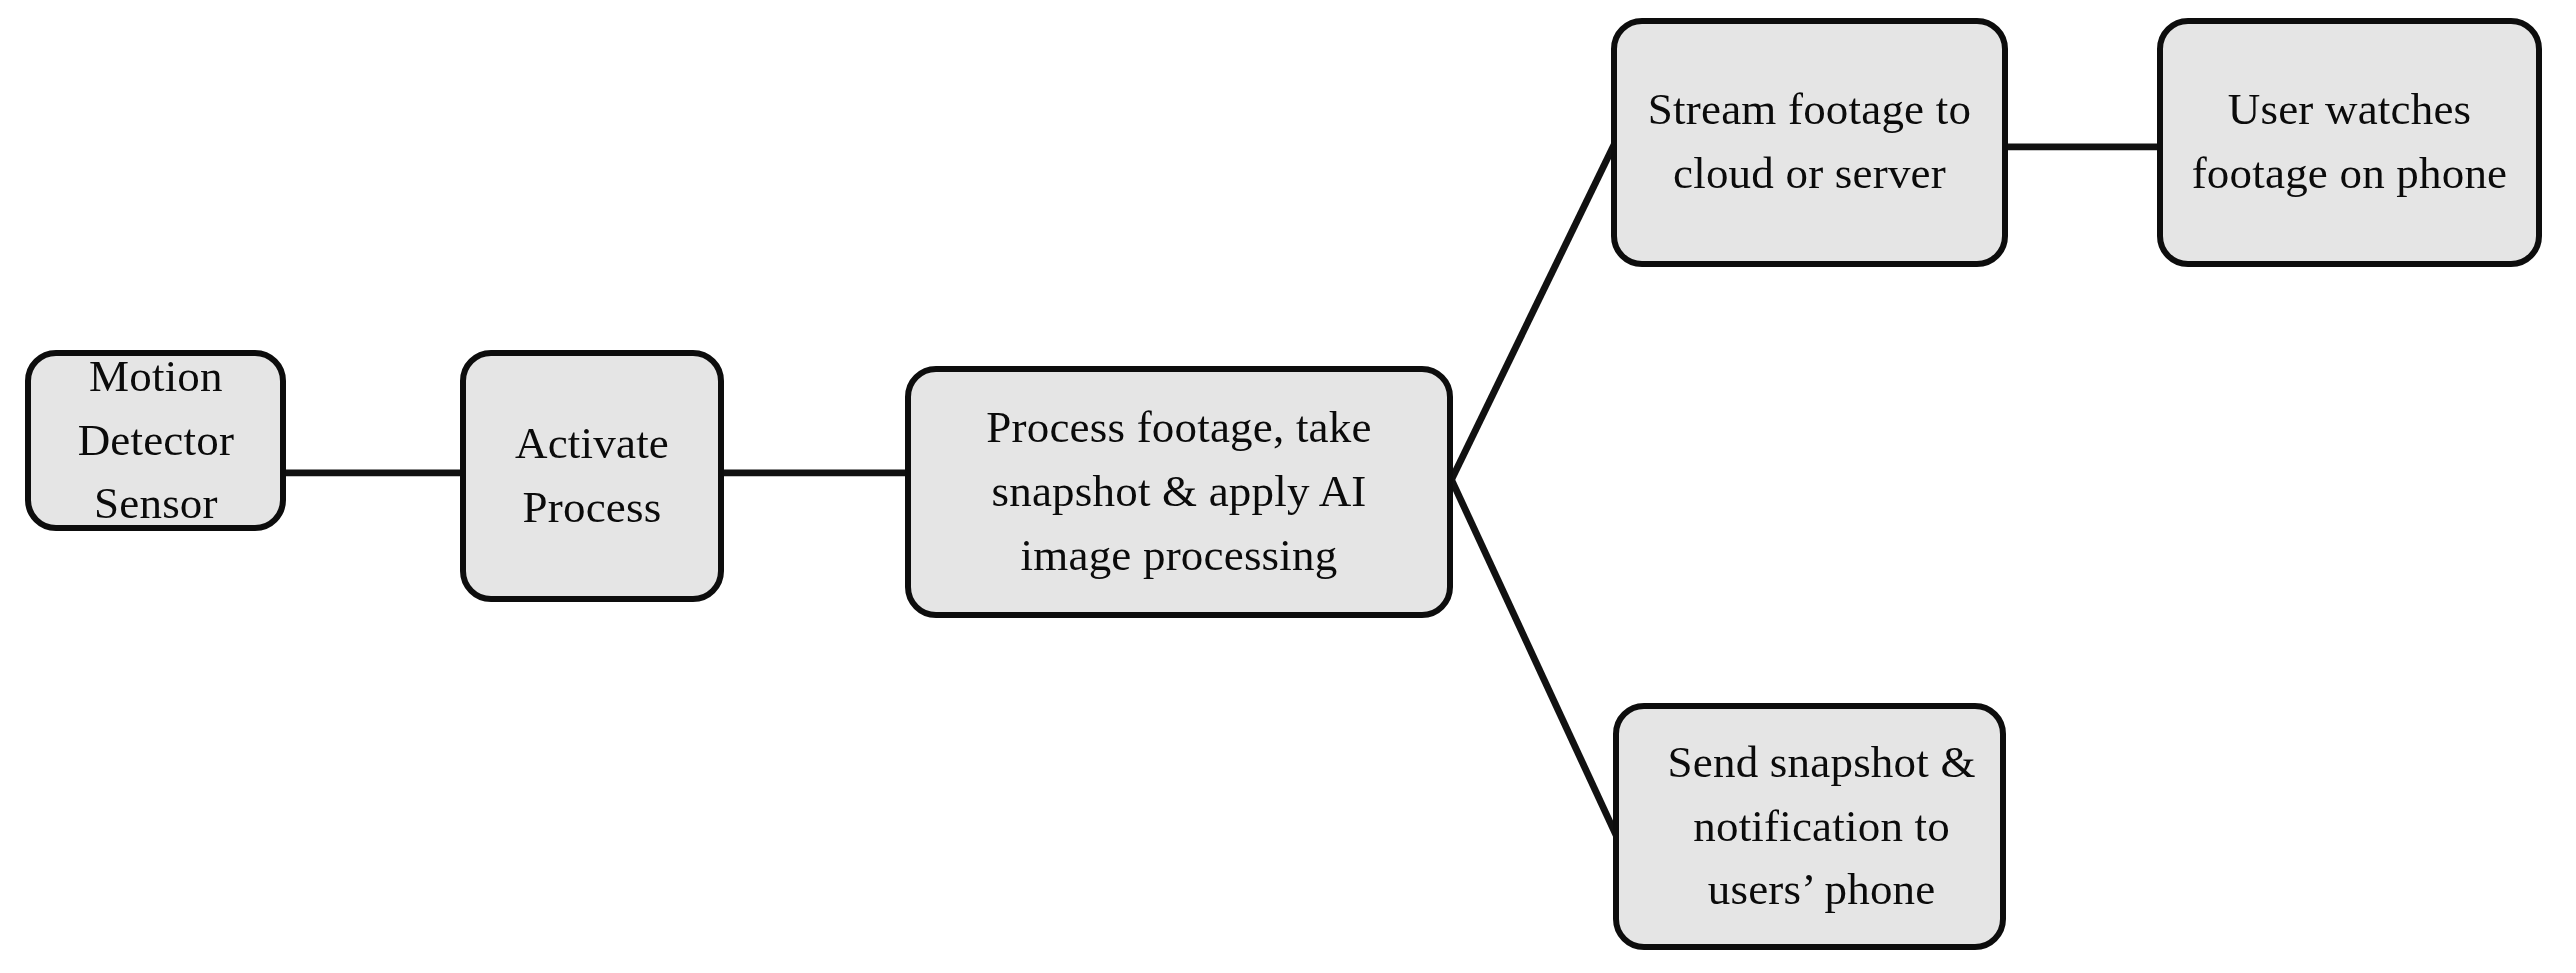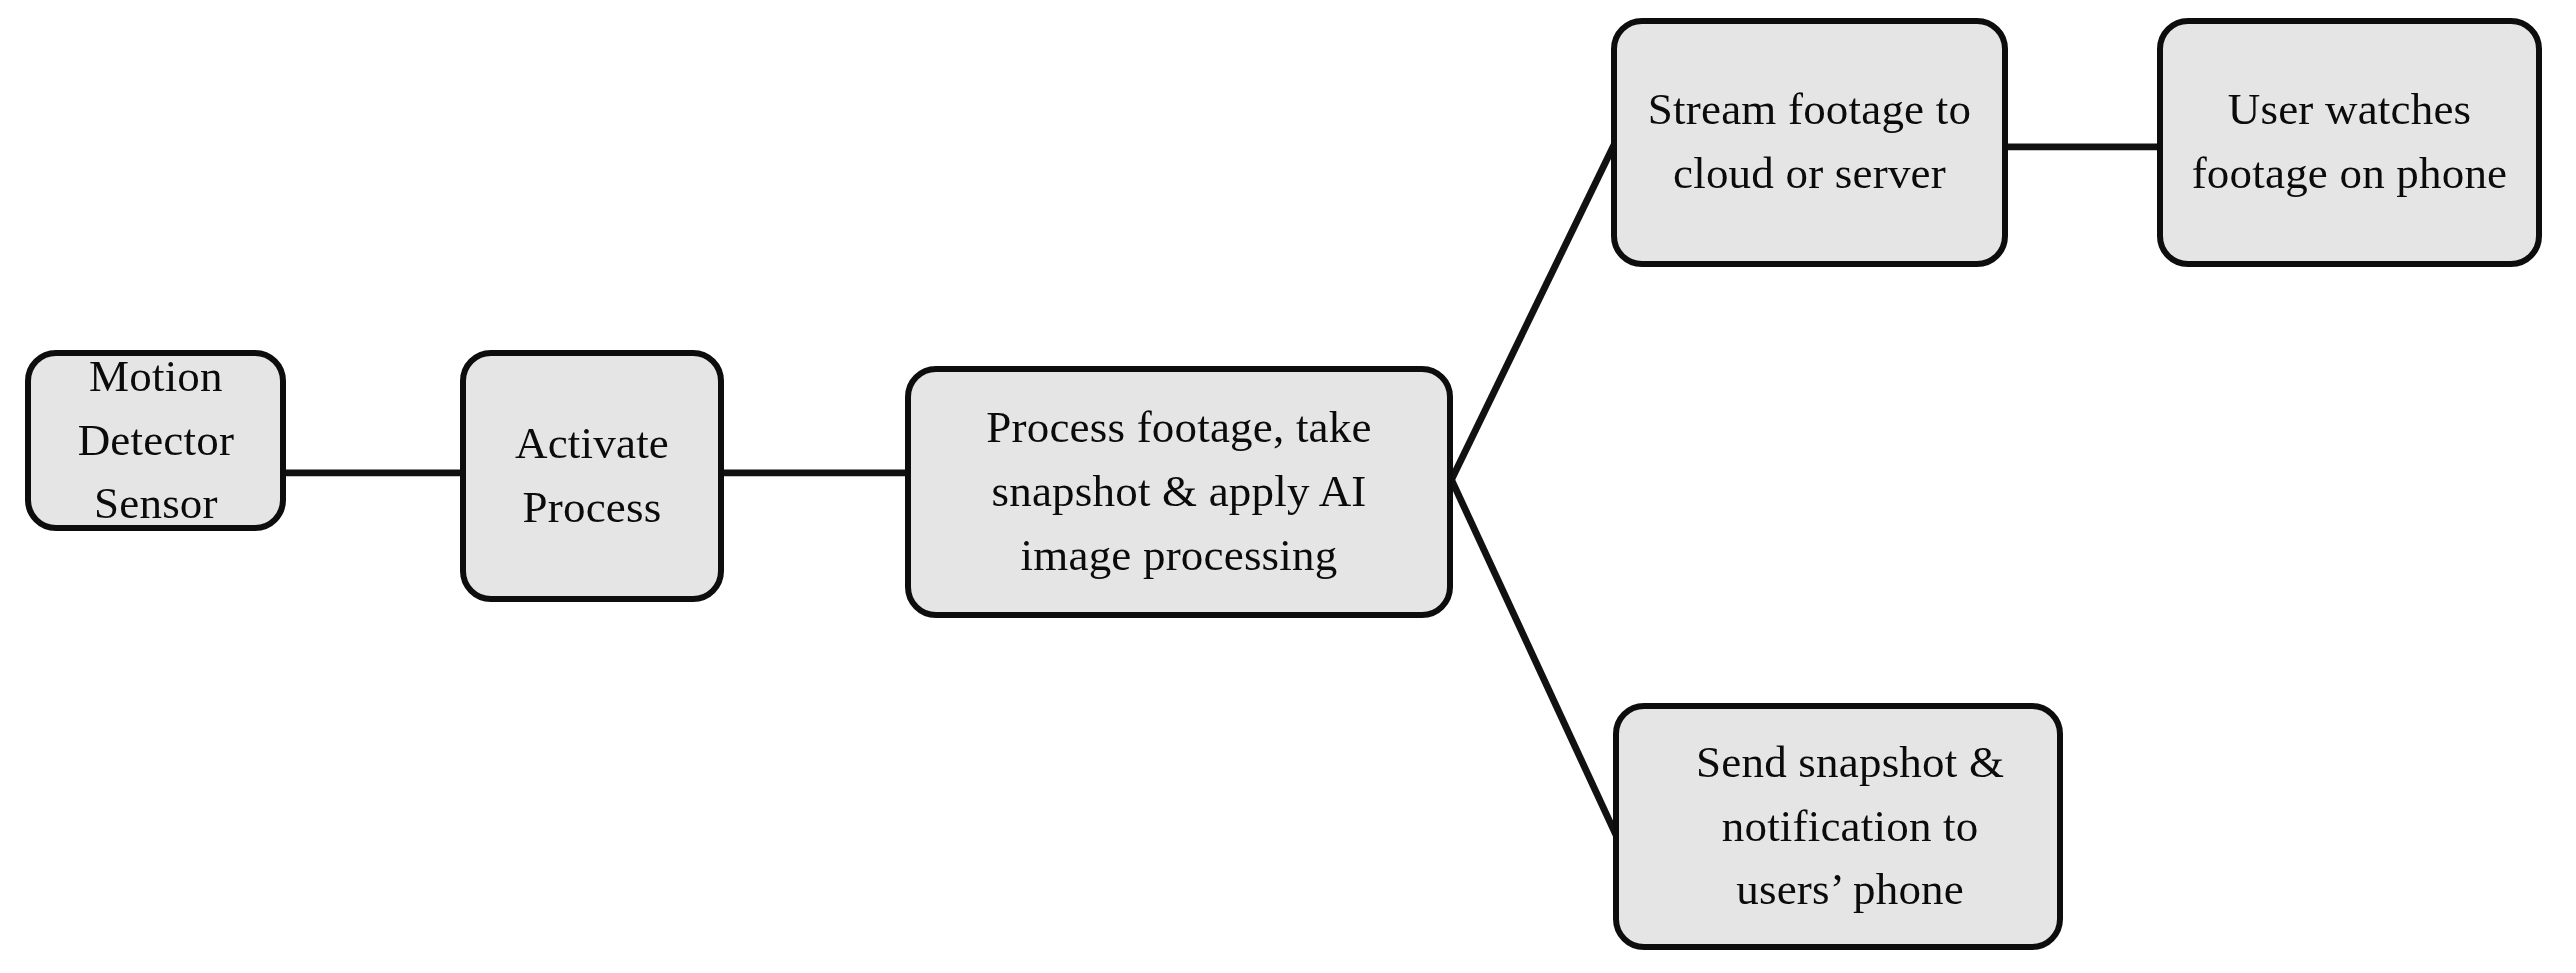--- a/index.html
+++ b/index.html
@@ -48,21 +48,21 @@
   .node .label {
     display: block;
     width: 100%;
     white-space: pre-line;
   }
   .node-motion-sensor   { left: 25.4px;   top: 350px; width: 261px; height: 181px; }
   .node-activate-camera { left: 460px;  top: 350px; width: 264px; height: 252px; }
   .node-process-footage { left: 905px;  top: 350px; width: 548px; height: 252px; margin-top: 16px; }
   .node-stream-footage  { left: 1611px; top: 17.6px;  width: 397px; height: 249px; }
   .node-user-watches    { left: 2157px; top: 17.6px;  width: 385px; height: 249px; }
-  .node-send-snapshot   { left: 1613px; top: 703px; width: 450px; height: 247px; padding-left: 34px; }
+  .node-send-snapshot   { left: 1613px; top: 703px; width: 393px; height: 247px; padding-left: 34px; }
 </style>
 </head>
 <body>
 
 <div id="canvas">
 
   <svg id="edge-layer" viewBox="0 0 2632 995" width="2576" height="974" xmlns="http://www.w3.org/2000/svg">
     <g fill="none" stroke="#111111" stroke-width="7" stroke-linecap="butt">
       <line x1="291" y1="483" x2="474" y2="483"></line>
       <line x1="738" y1="483" x2="929" y2="483"></line>

